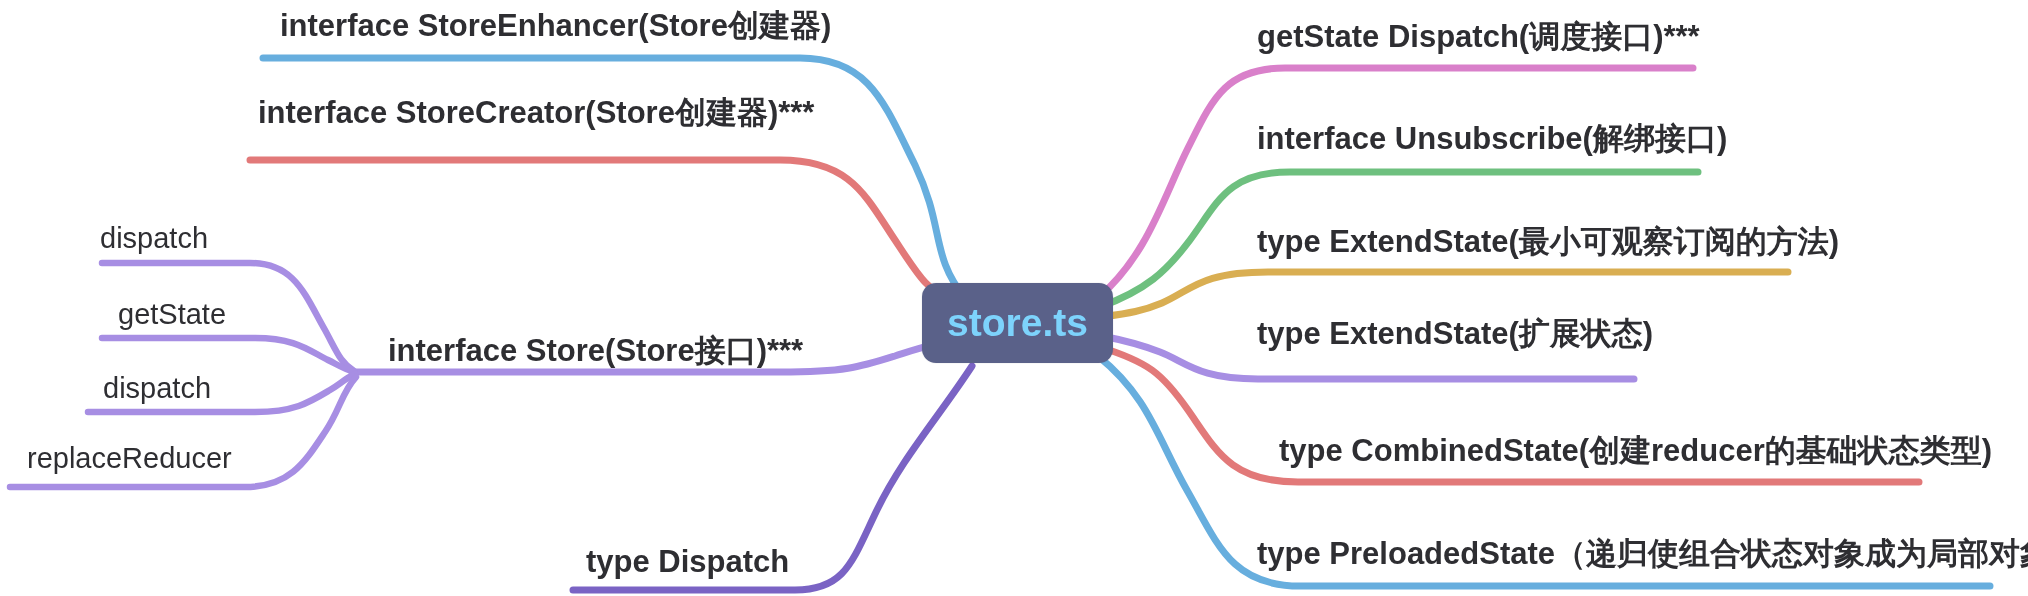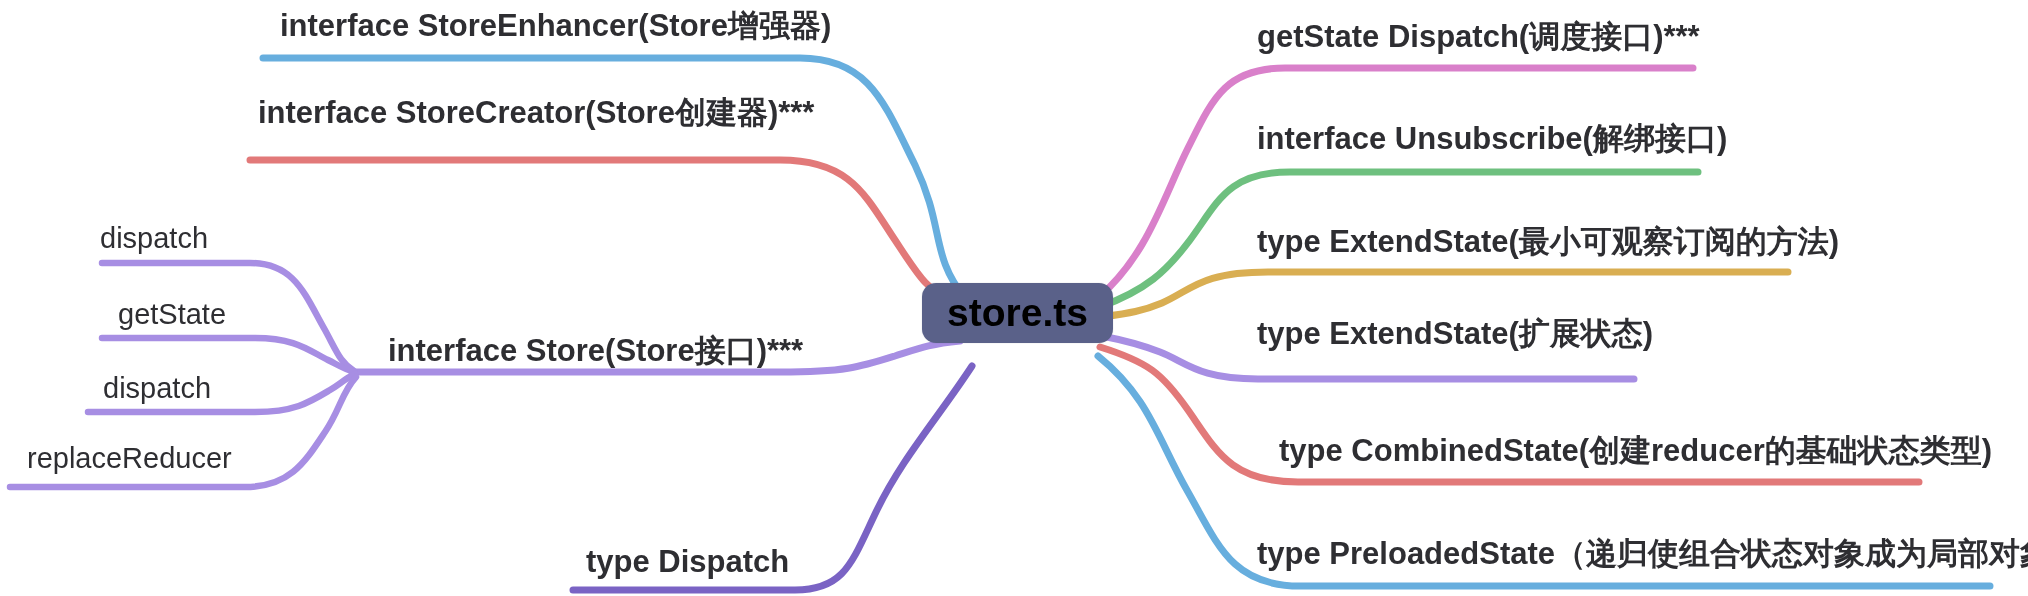--- a/index.html
+++ b/index.html
@@ -2,24 +2,24 @@
 <html><head>
 <meta charset="utf-8">
 <style>
   html,body{margin:0;padding:0;background:#ffffff;}
   body{font-family:"Liberation Sans","DejaVu Sans",sans-serif;}
   .canvas{position:relative;width:2028px;height:596px;background:#ffffff;overflow:hidden;}
   .wires{position:absolute;left:0;top:0;width:2028px;height:596px;}
   .label{position:absolute;white-space:nowrap;color:#2e2e32;font-size:31px;font-weight:700;line-height:1.15;}
   .sublabel{position:absolute;white-space:nowrap;color:#2e2e32;font-size:29px;font-weight:400;line-height:1.15;}
   .root-node{
-    position:absolute;left:922px;top:283px;width:191px;height:60px;
+    position:absolute;left:922px;top:283px;width:191px;height:80px;
     background:#5a6189;border-radius:14px;
     display:flex;align-items:center;justify-content:center;
-    color:#000000;font-size:39px;font-weight:700;
+    color:#7dd3fc;font-size:39px;font-weight:700;
     box-shadow:0 0 0 1px rgba(0,0,0,0.03);
   }
 </style>
 </head>
 <body>
 
 <div class="canvas">
 
   <svg class="wires" viewBox="0 0 2028 596" fill="none" stroke-linecap="round" stroke-linejoin="round">
 
@@ -33,21 +33,21 @@
     <path d="M573,590 H795 C845,590 852,562 876,512 C902,458 938,418 972,366" stroke-width="7" stroke="#7a63c4"></path>
 
     <path d="M1693,68 H1285 C1225,68 1212,100 1188,148 C1163,198 1148,255 1098,298" stroke-width="7" stroke="#d980ca"></path>
     <path d="M1698,172 H1290 C1228,172 1218,202 1190,240 C1166,272 1146,290 1100,307" stroke-width="7" stroke="#6ec07f"></path>
     <path d="M1788,272 H1268 C1200,272 1192,290 1162,303 C1143,311 1130,313 1102,317" stroke-width="7" stroke="#d9ae52"></path>
     <path d="M1634,379 H1258 C1198,379 1186,362 1160,352 C1142,345 1128,341 1102,336" stroke-width="7" stroke="#a78ee3"></path>
     <path d="M1919,482 H1298 C1230,482 1216,450 1188,410 C1162,373 1148,362 1100,347" stroke-width="7" stroke="#e27979"></path>
     <path d="M1990,586 H1300 C1232,586 1218,545 1188,492 C1158,440 1150,398 1098,356" stroke-width="7" stroke="#67aede"></path>
   </svg>
 
-  <div class="label" style="left:280px;top:8px;">interface StoreEnhancer(Store增强器)</div>
+  <div class="label" style="left:280px;top:8px;">interface StoreEnhancer(Store创建器)</div>
   <div class="label" style="left:258px;top:95px;">interface StoreCreator(Store创建器)***</div>
   <div class="label" style="left:388px;top:333px;">interface Store(Store接口)***</div>
   <div class="sublabel" style="left:100px;top:222px;">dispatch</div>
   <div class="sublabel" style="left:118px;top:298px;">getState</div>
   <div class="sublabel" style="left:103px;top:372px;">dispatch</div>
   <div class="sublabel" style="left:27px;top:442px;">replaceReducer</div>
   <div class="label" style="left:586px;top:544px;">type Dispatch</div>
 
   <div class="root-node">
     <span>store.ts</span>

